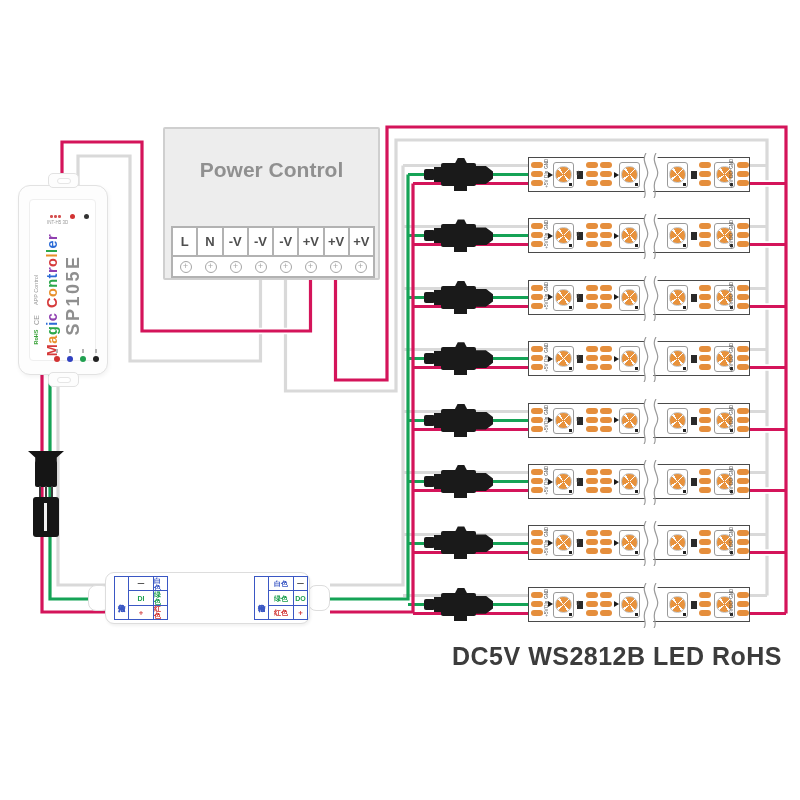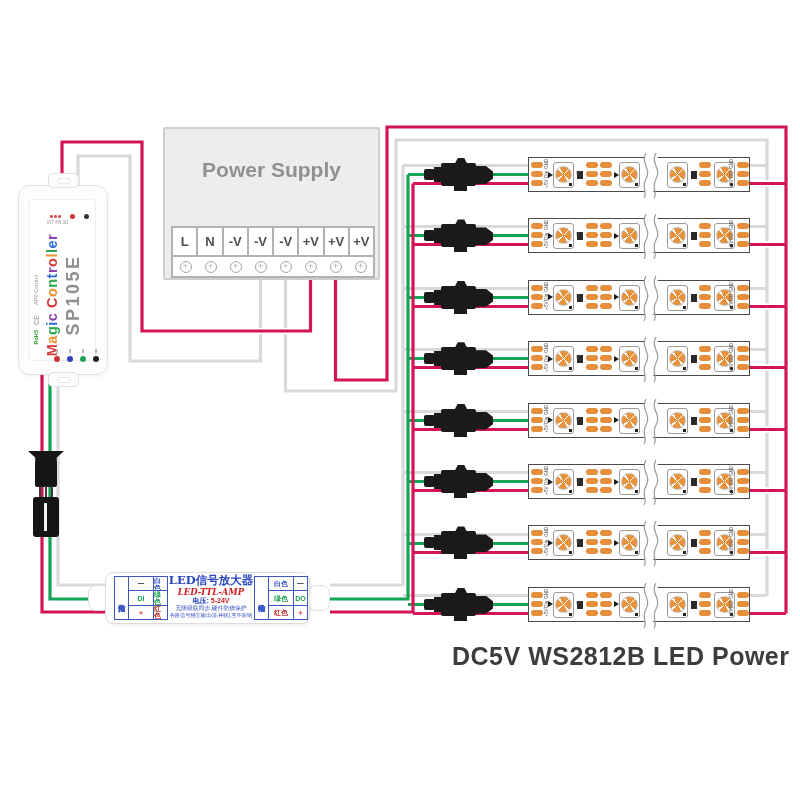--- a/index.html
+++ b/index.html
@@ -136,21 +136,21 @@
       <path d="M335.5 272 V380 H387 V127 H786 V613.5"></path>
       <path d="M746 183.5 H786 M746 244.5 H786 M746 306.5 H786 M746 367.5 H786 M746 429.5 H786 M746 490.5 H786 M746 552.5 H786 M746 613.5 H786"></path>
       <path d="M42 372 V612 H114"></path>
       <path d="M330 612 H413 V183.5"></path>
       <path d="M413 183.5 H528 M413 244.5 H528 M413 306.5 H528 M413 367.5 H528 M413 429.5 H528 M413 490.5 H528 M413 552.5 H528 M413 613.5 H528"></path>
     </g>
   </svg>
 
   <div class="comp psu">
     <div class="psu-title">
-      <div>Power Supply</div>
+      <div>Power Control</div>
     </div>
   </div>
   <div class="comp tblock">
     <div class="trow">
       <div class="tcell">L</div>
       <div class="tcell">N</div>
       <div class="tcell">-V</div>
       <div class="tcell">-V</div>
       <div class="tcell">-V</div>
       <div class="tcell">+V</div>
@@ -249,27 +249,20 @@
     </div>
     <div class="atable at-out" style="grid-template-columns:13px 24px 13px;">
       <div class="vh">信号输出</div>
       <div class="cn-white">白色</div>
       <div class="pin-minus">一</div>
       <div class="cn-green">绿色</div>
       <div class="pin-sig">DO</div>
       <div class="cn-red">红色</div>
       <div class="pin-plus">＋</div>
     </div>
-    <div class="amp-center">
-      <div class="amp-t1">LED信号放大器</div>
-      <div class="amp-t2">LED-TTL-AMP</div>
-      <div class="amp-t3"><span>电压:</span> <b>5-24V</b></div>
-      <div class="amp-t4">无限级联同步,硬件防烧保护</div>
-      <div class="amp-t5">各路信号独立输出(非并联),互不影响</div>
-    </div>
   </div>
 
   <div id="rows-host">
   <div class="row" style="top: 157px;">
     <div class="connector">
       <div class="c-tail"></div>
           <div class="c-neck"></div>
           <div class="c-body"></div>
       <div class="c-latch"></div>
       <div class="c-latch2"></div>
@@ -852,14 +845,14 @@
       </div>
       <div class="padcol" style="left:208px;">
             <i></i>
             <i></i>
             <i></i>
           </div>
     </div>
   </div>
 </div>
 
-  <div class="comp footer">DC5V WS2812B LED Power</div>
+  <div class="comp footer">DC5V WS2812B LED RoHS</div>
 </div>
 
 </body></html>

